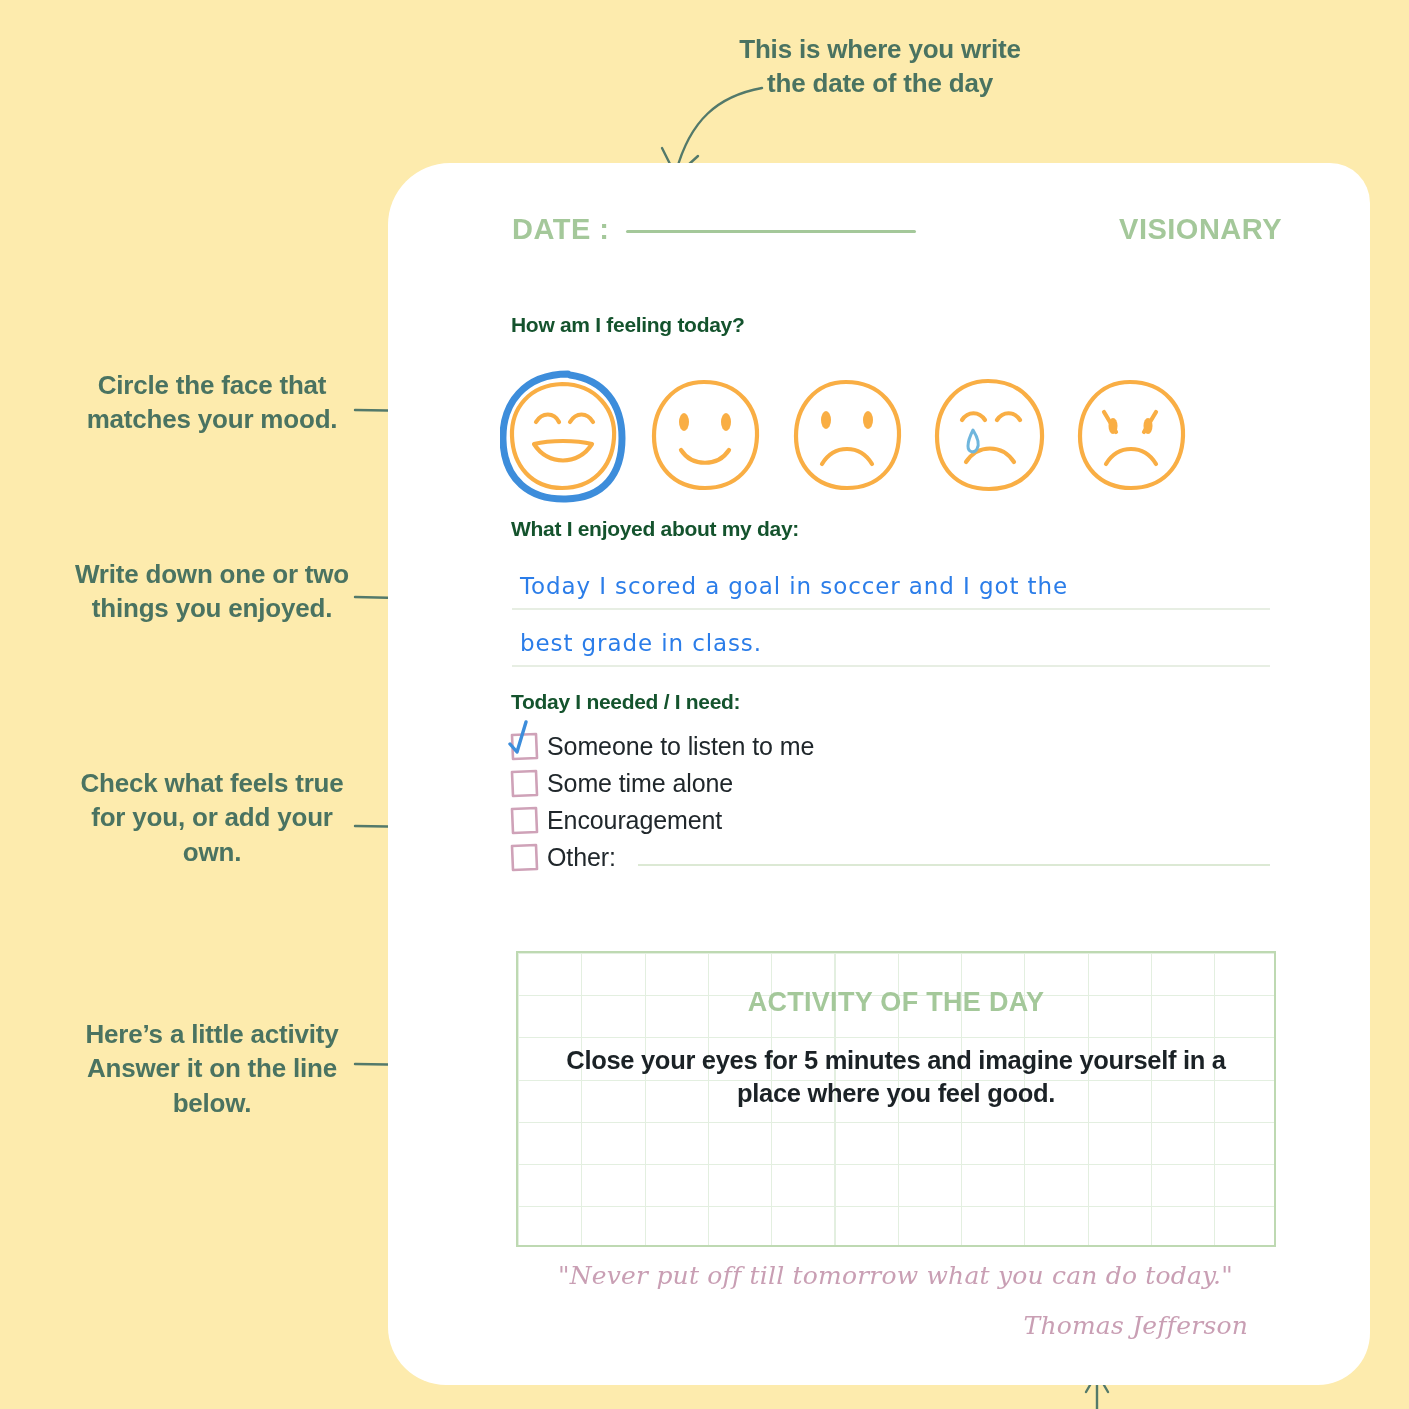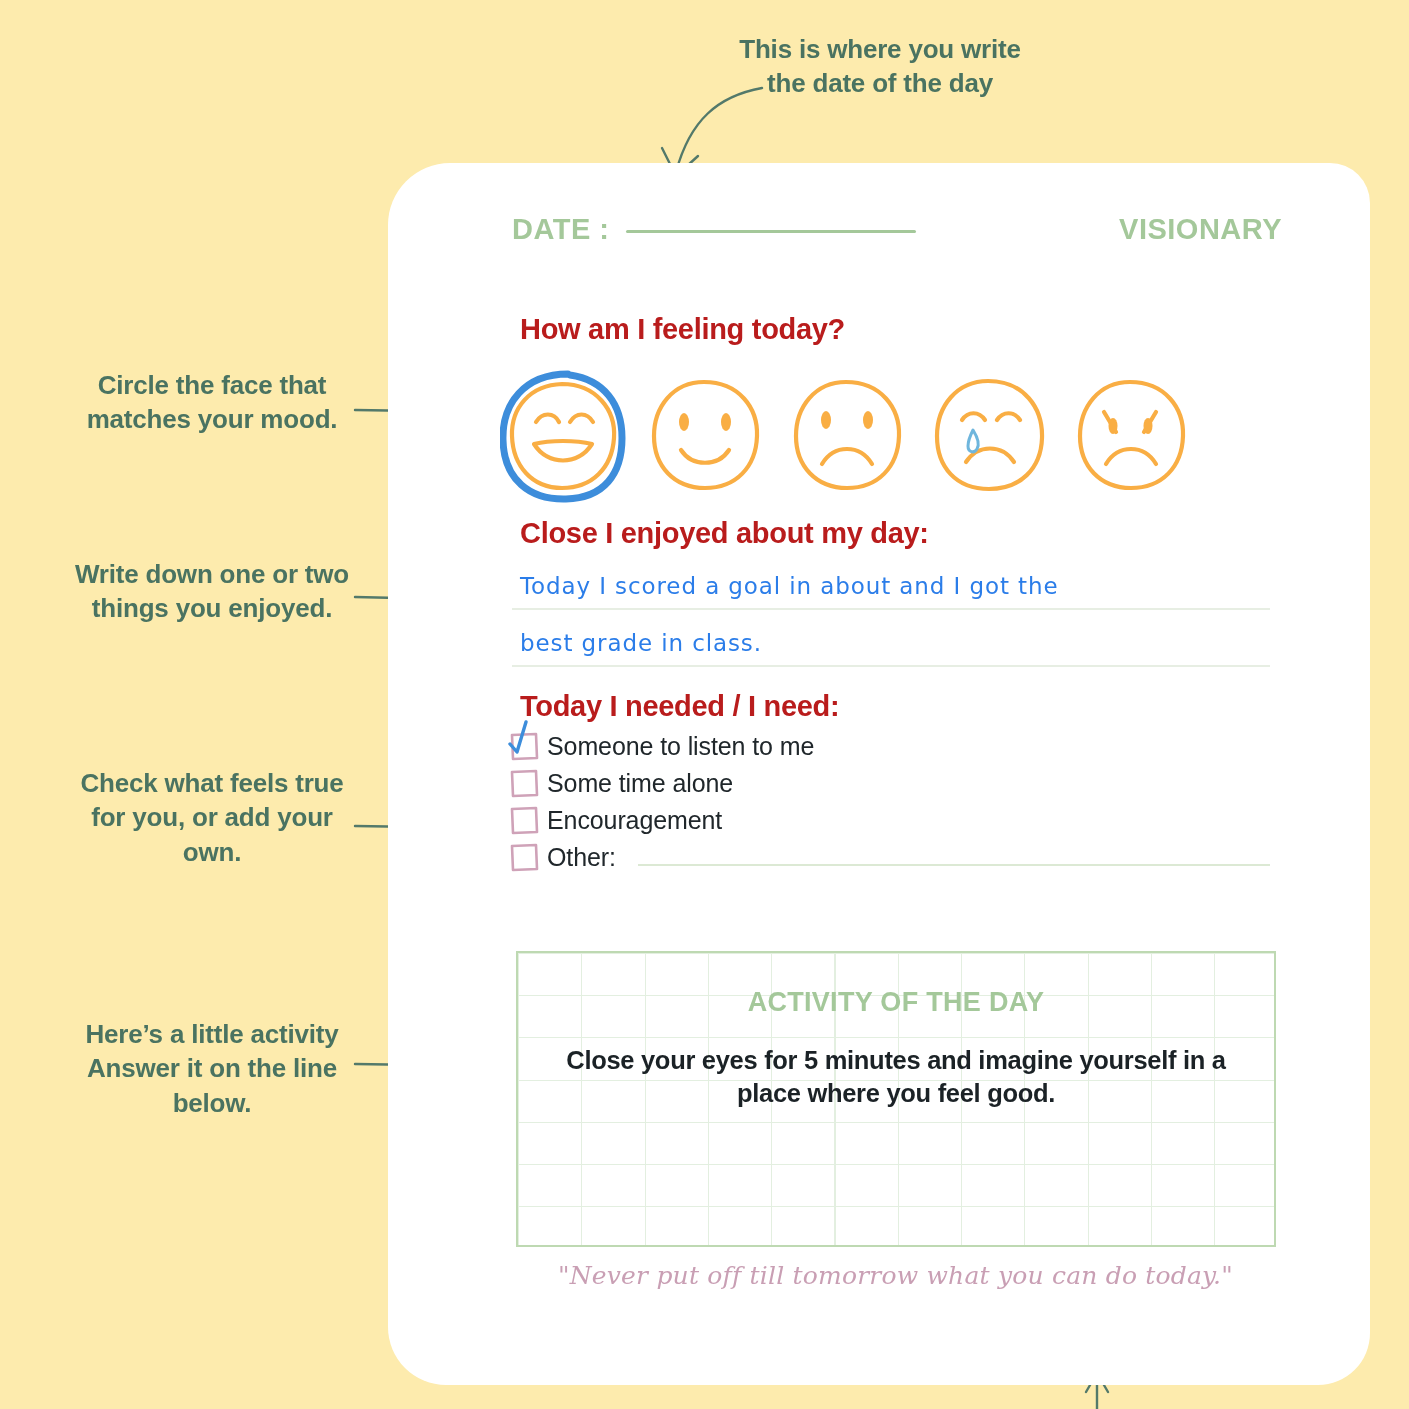--- a/index.html
+++ b/index.html
@@ -92,25 +92,25 @@
     color: #a4c89a;
     font-family: "Liberation Sans", sans-serif;
     font-weight: bold;
     font-size: 29px;
     letter-spacing: 0.5px;
   }
 
   
   .q-head {
     position: absolute;
-    left: 132px;
-    color: #b91c1c;
-    font-family: "Liberation Sans", sans-serif;
-    font-weight: bold;
-    font-size: 29px;
+    left: 123px;
+    color: #14532d;
+    font-family: "Liberation Sans", sans-serif;
+    font-weight: bold;
+    font-size: 21px;
     letter-spacing: -0.3px;
   }
   #head-mood  { top: 150px; }
   #head-enjoy { top: 354px; }
   #head-need  { top: 527px; }
 
   
   .faces {
     position: absolute;
     left: 112px;
@@ -326,24 +326,24 @@
         <path d="M656 44 L644 64"></path>
         <ellipse cx="613" cy="58" rx="4.5" ry="8" fill="#f9ae44" stroke="none"></ellipse>
         <ellipse cx="648" cy="58" rx="4.5" ry="8" fill="#f9ae44" stroke="none"></ellipse>
         <path d="M606 96 C618 76, 644 76, 656 96"></path>
       </g>
 
       <path d="M68 6 C24 6, 2 36, 3 72 C4 112, 30 132, 66 131 C104 130, 122 106, 122 70 C122 36, 104 12, 70 7" stroke="#3d8ddb" stroke-width="7"></path>
     </g>
   </svg>
 
-  <div class="q-head" id="head-enjoy">Close I enjoyed about my day:</div>
+  <div class="q-head" id="head-enjoy">What I enjoyed about my day:</div>
   <div class="writelines">
     <div class="wl-row">
-      <span class="wl-text">Today I scored a goal in about and I got the</span>
+      <span class="wl-text">Today I scored a goal in soccer and I got the</span>
       <span class="wl-rule"></span>
     </div>
     <div class="wl-row">
       <span class="wl-text">best grade in class.</span>
       <span class="wl-rule"></span>
     </div>
   </div>
 
   <div class="q-head" id="head-need">Today I needed / I need:</div>
   <div class="checklist">
@@ -387,14 +387,15 @@
       <span class="other-rule"></span>
     </div>
   </div>
 
   <div class="activity">
     <div class="activity-title">ACTIVITY OF THE DAY</div>
     <div class="activity-text">Close your eyes for 5 minutes and imagine yourself in a place where you feel good.</div>
   </div>
 
   <div class="quote">"Never put off till tomorrow what you can do today."</div>
+  <div class="quote-author">Thomas Jefferson</div>
 
 </div>
 
 </body></html>

